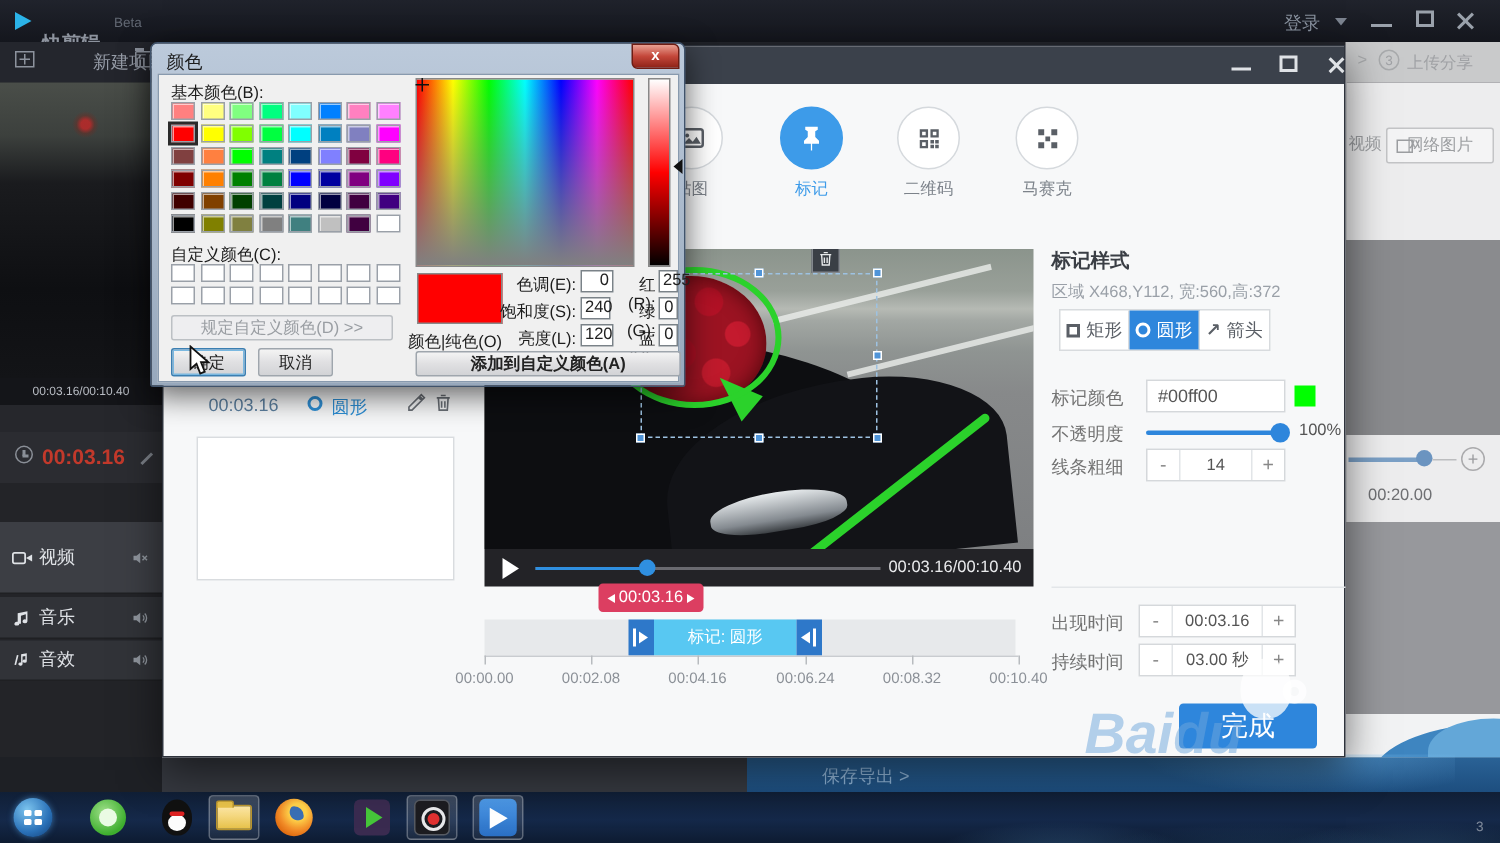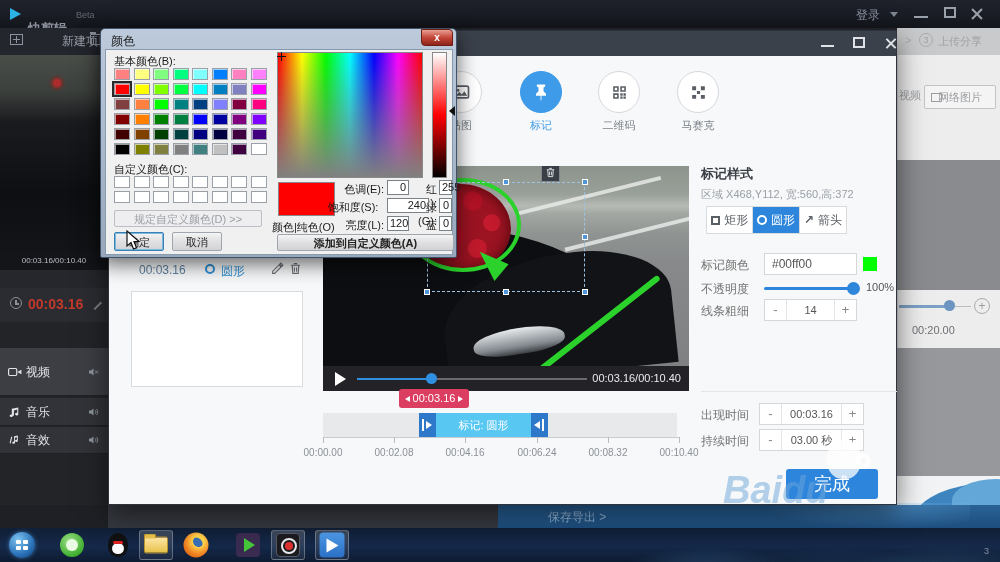--- a/index.html
+++ b/index.html
@@ -610,22 +610,22 @@
       <div class="lum-ptr a"></div>
 
       <div class="cprev a" id="color-preview" style="background: rgb(255, 0, 0);"></div>
       <div class="cd-label" style="left:166px;top:170px;">颜色|纯色(O)</div>
 
       <div class="cfield-label" style="left:228px;top:132px;width:50px;">色调(E):</div>
       <div class="cfield" style="left:281px;top:130px;width:22px;">0</div>
       <div class="cfield-label" style="left:305px;top:132px;width:26px;">红(R):</div>
       <div class="cfield" style="left:333px;top:130px;width:13px;">255</div>
 
-      <div class="cfield-label" style="left:216px;top:150px;width:62px;text-align:center;">饱和度(S):</div>
-      <div class="cfield" style="left:281px;top:148px;width:42px;">240</div>
+      <div class="cfield-label" style="left:216px;top:150px;width:62px;">饱和度(S):</div>
+      <div class="cfield" style="left:281px;top:148px;width:20px;">240</div>
       <div class="cfield-label" style="left:305px;top:150px;width:26px;">绿(G):</div>
       <div class="cfield" style="left:333px;top:148px;width:13px;">0</div>
 
       <div class="cfield-label" style="left:228px;top:168px;width:50px;">亮度(L):</div>
       <div class="cfield" style="left:281px;top:166px;width:22px;">120</div>
       <div class="cfield-label" style="left:305px;top:168px;width:26px;">蓝(U):</div>
       <div class="cfield" style="left:333px;top:166px;width:13px;">0</div>
 
       <div class="cd-btn" style="left:171px;top:184px;width:177px;height:17px;line-height:16px;font-weight:bold;">添加到自定义颜色(A)</div>
     </div>

